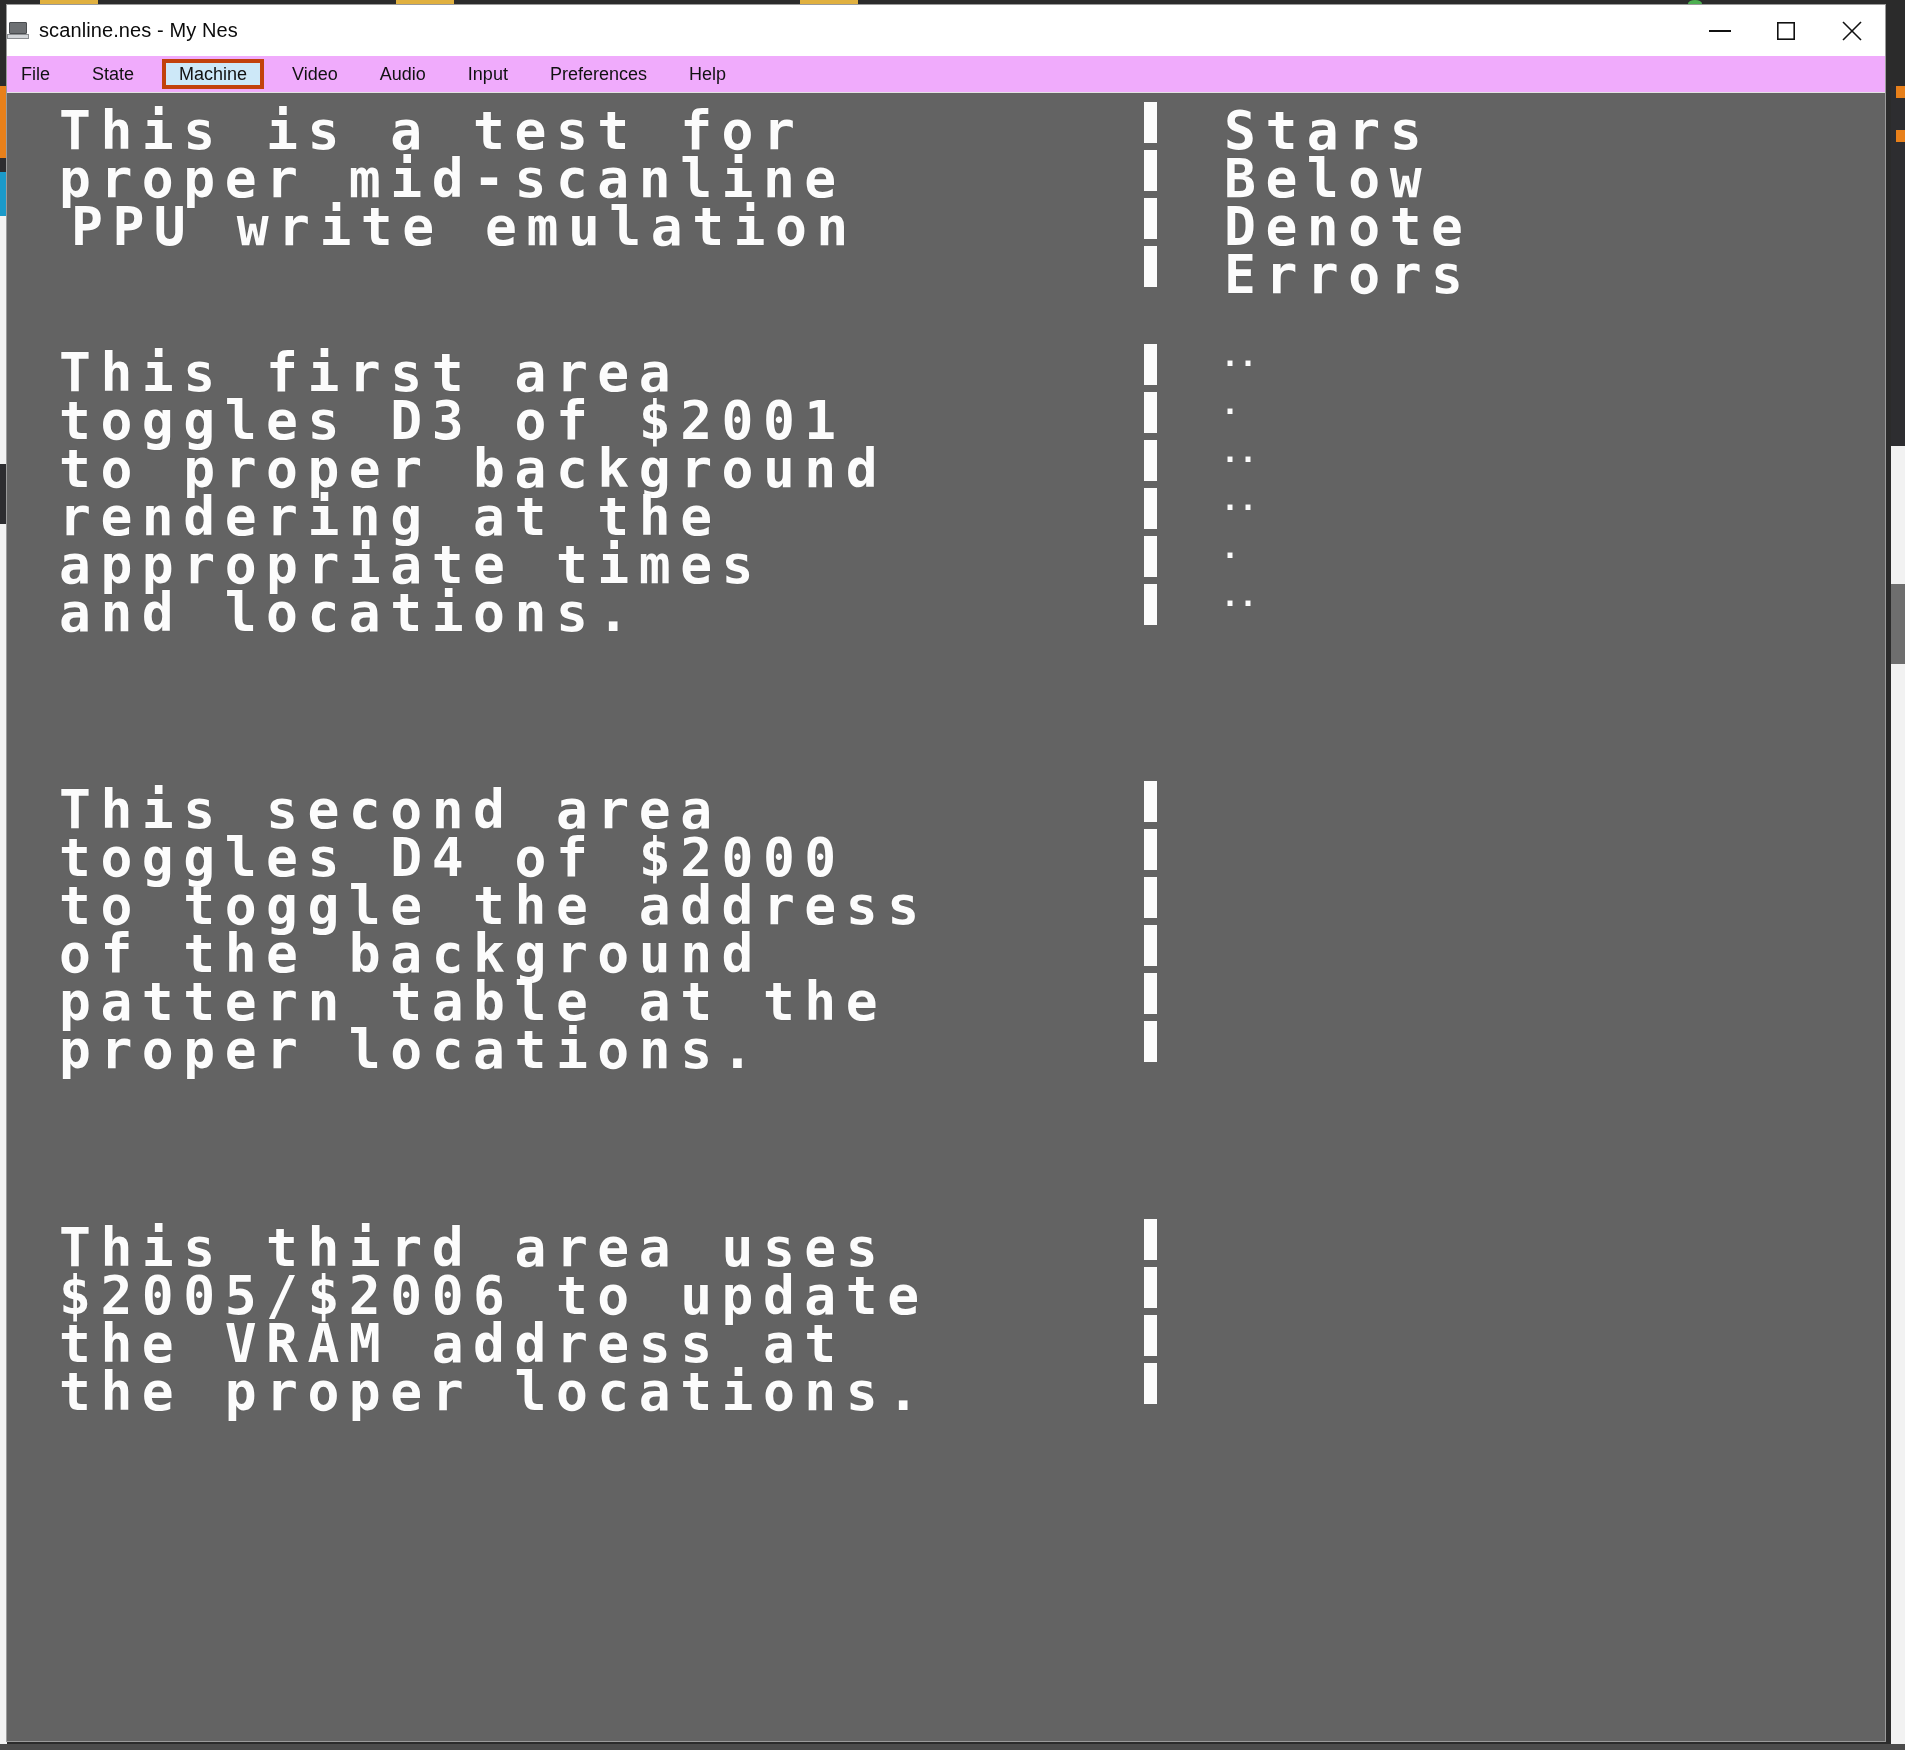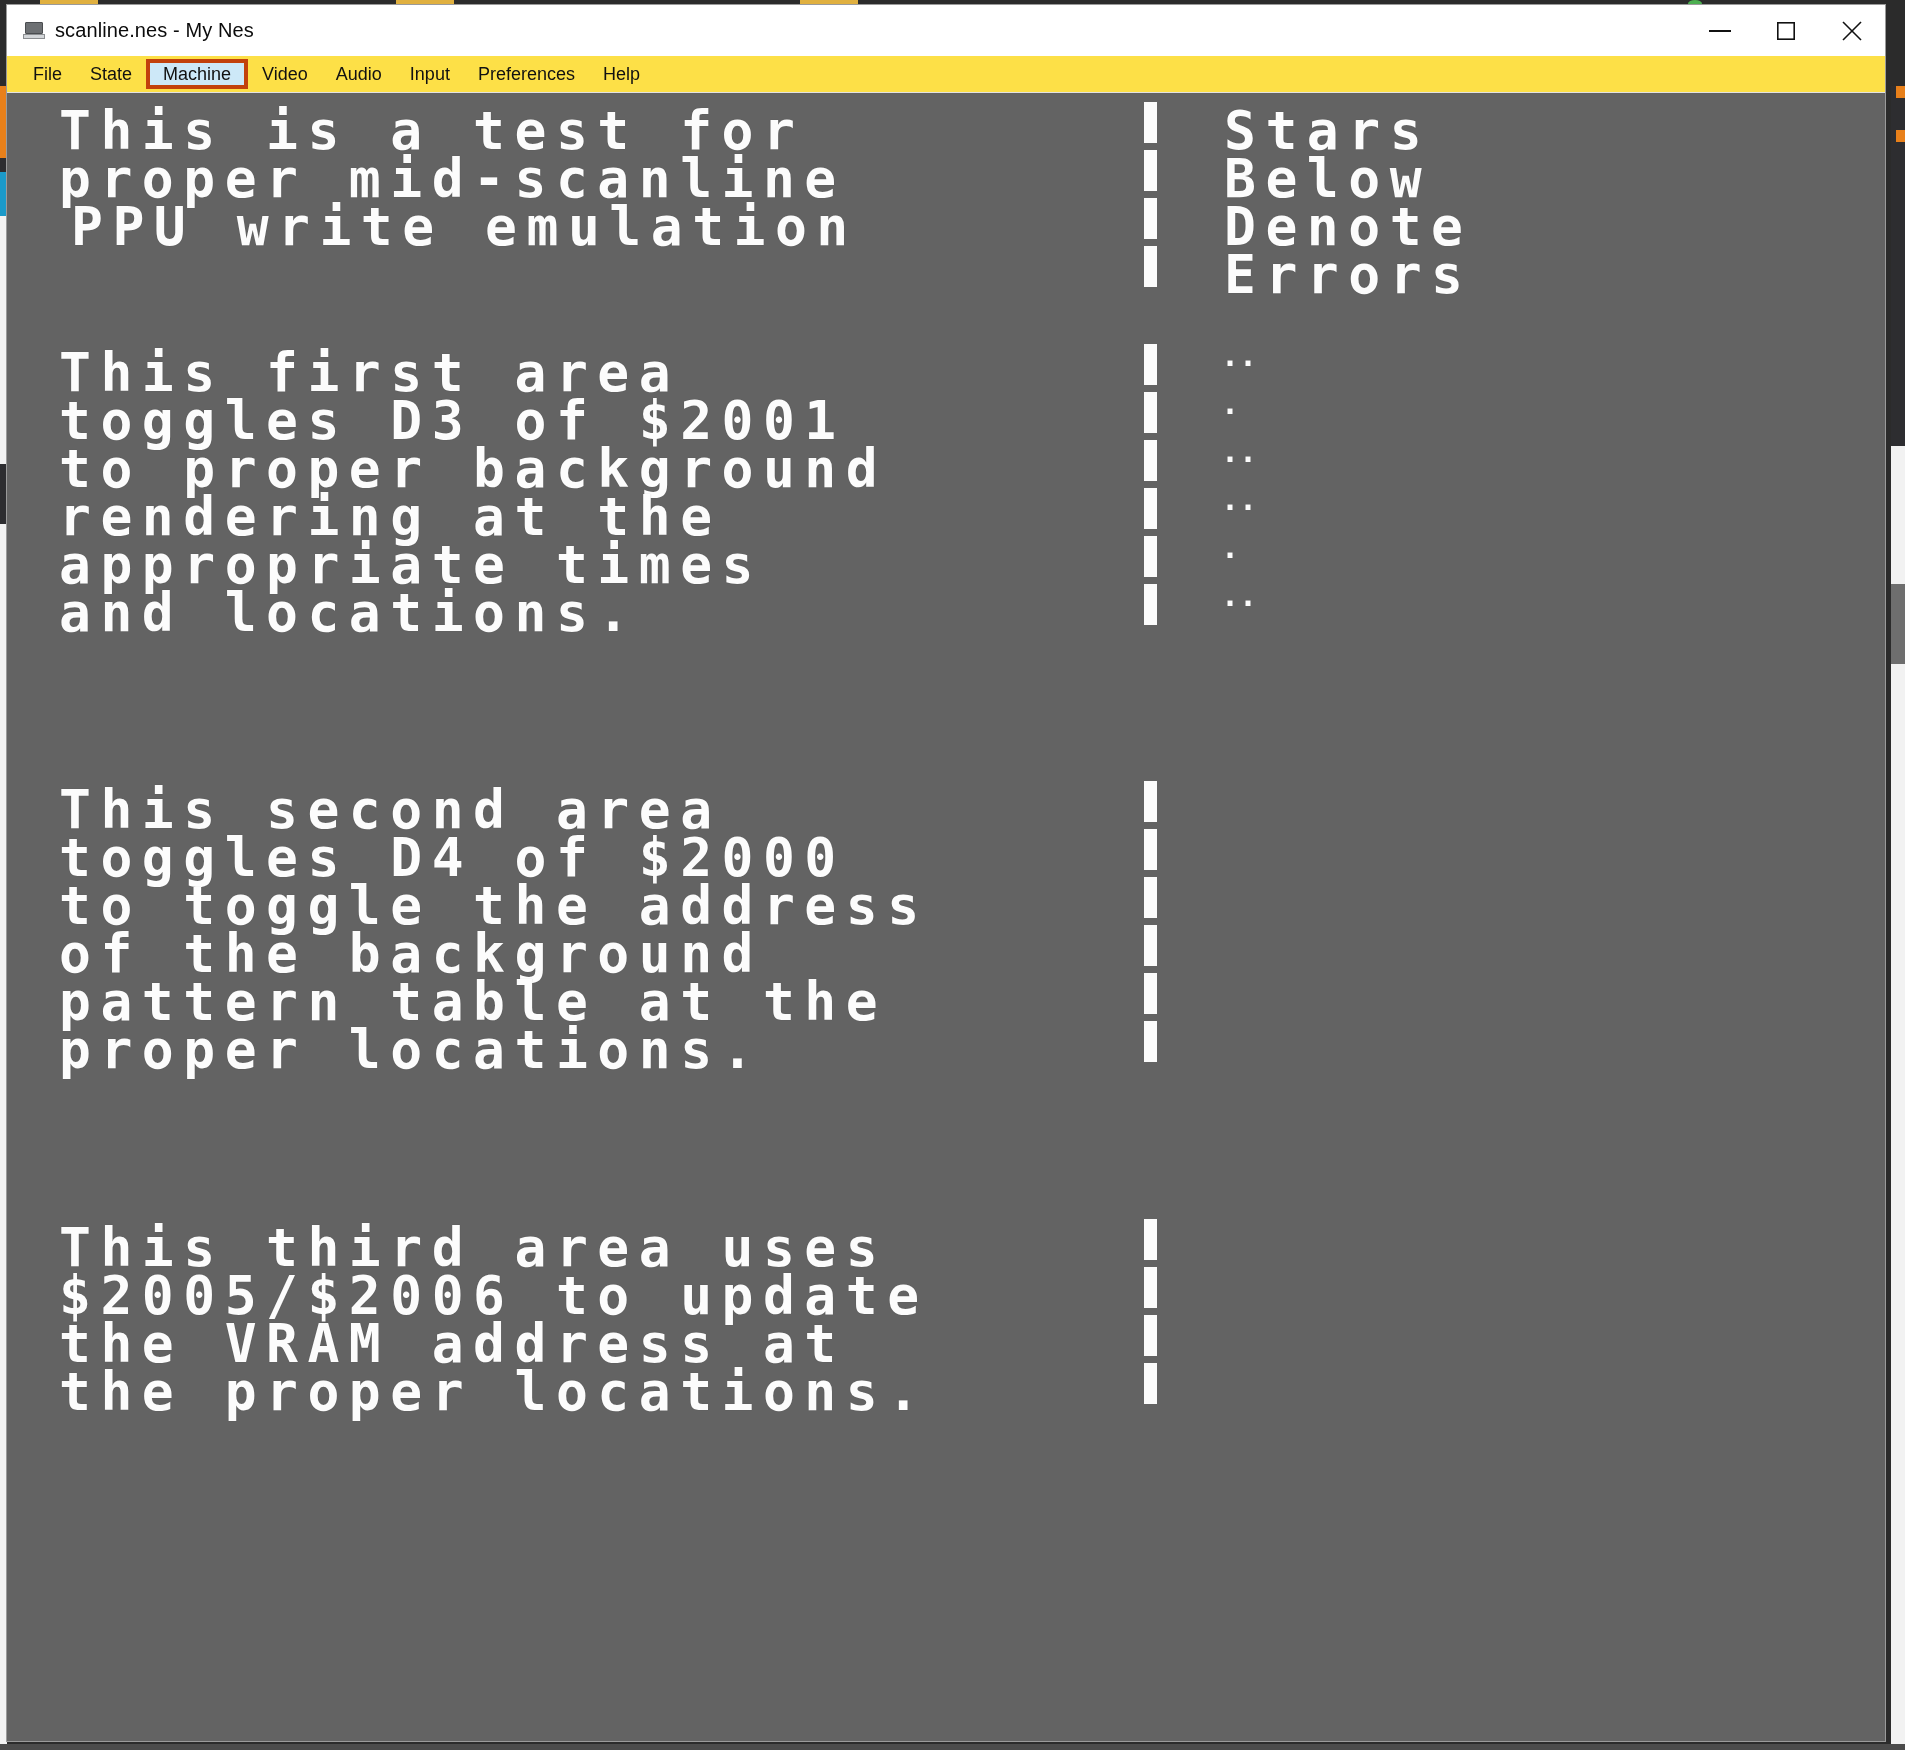--- a/index.html
+++ b/index.html
@@ -50,21 +50,21 @@
     height: 51px;
     flex: 0 0 51px;
     background: #ffffff;
     display: flex;
     align-items: center;
     position: relative;
   }
   #title-left {
     display: flex;
     align-items: center;
-    padding-left: 16px;
+    padding-left: 0;
     gap: 10px;
   }
   #app-icon {
     width: 22px;
     height: 18px;
     position: relative;
     flex: 0 0 22px;
   }
   #app-icon .lid {
     position: absolute;
@@ -104,26 +104,26 @@
     background: transparent;
     border: none;
     padding: 0;
   }
   .wbtn svg { display: block; }
 
   
   #menubar {
     height: 36px;
     flex: 0 0 36px;
-    background: #fde047;
+    background: #f0abfc;
     border-bottom: 1px solid #e2e2e2;
     display: flex;
     align-items: center;
-    padding-left: 12px;
-    gap: 0px;
+    padding-left: 0;
+    gap: 14px;
   }
   .menu-item {
     font-size: 18px;
     color: #111;
     padding: 4px 13px;
     line-height: 1;
     white-space: nowrap;
     border: 1px solid transparent;
     box-sizing: border-box;
     height: 30px;

